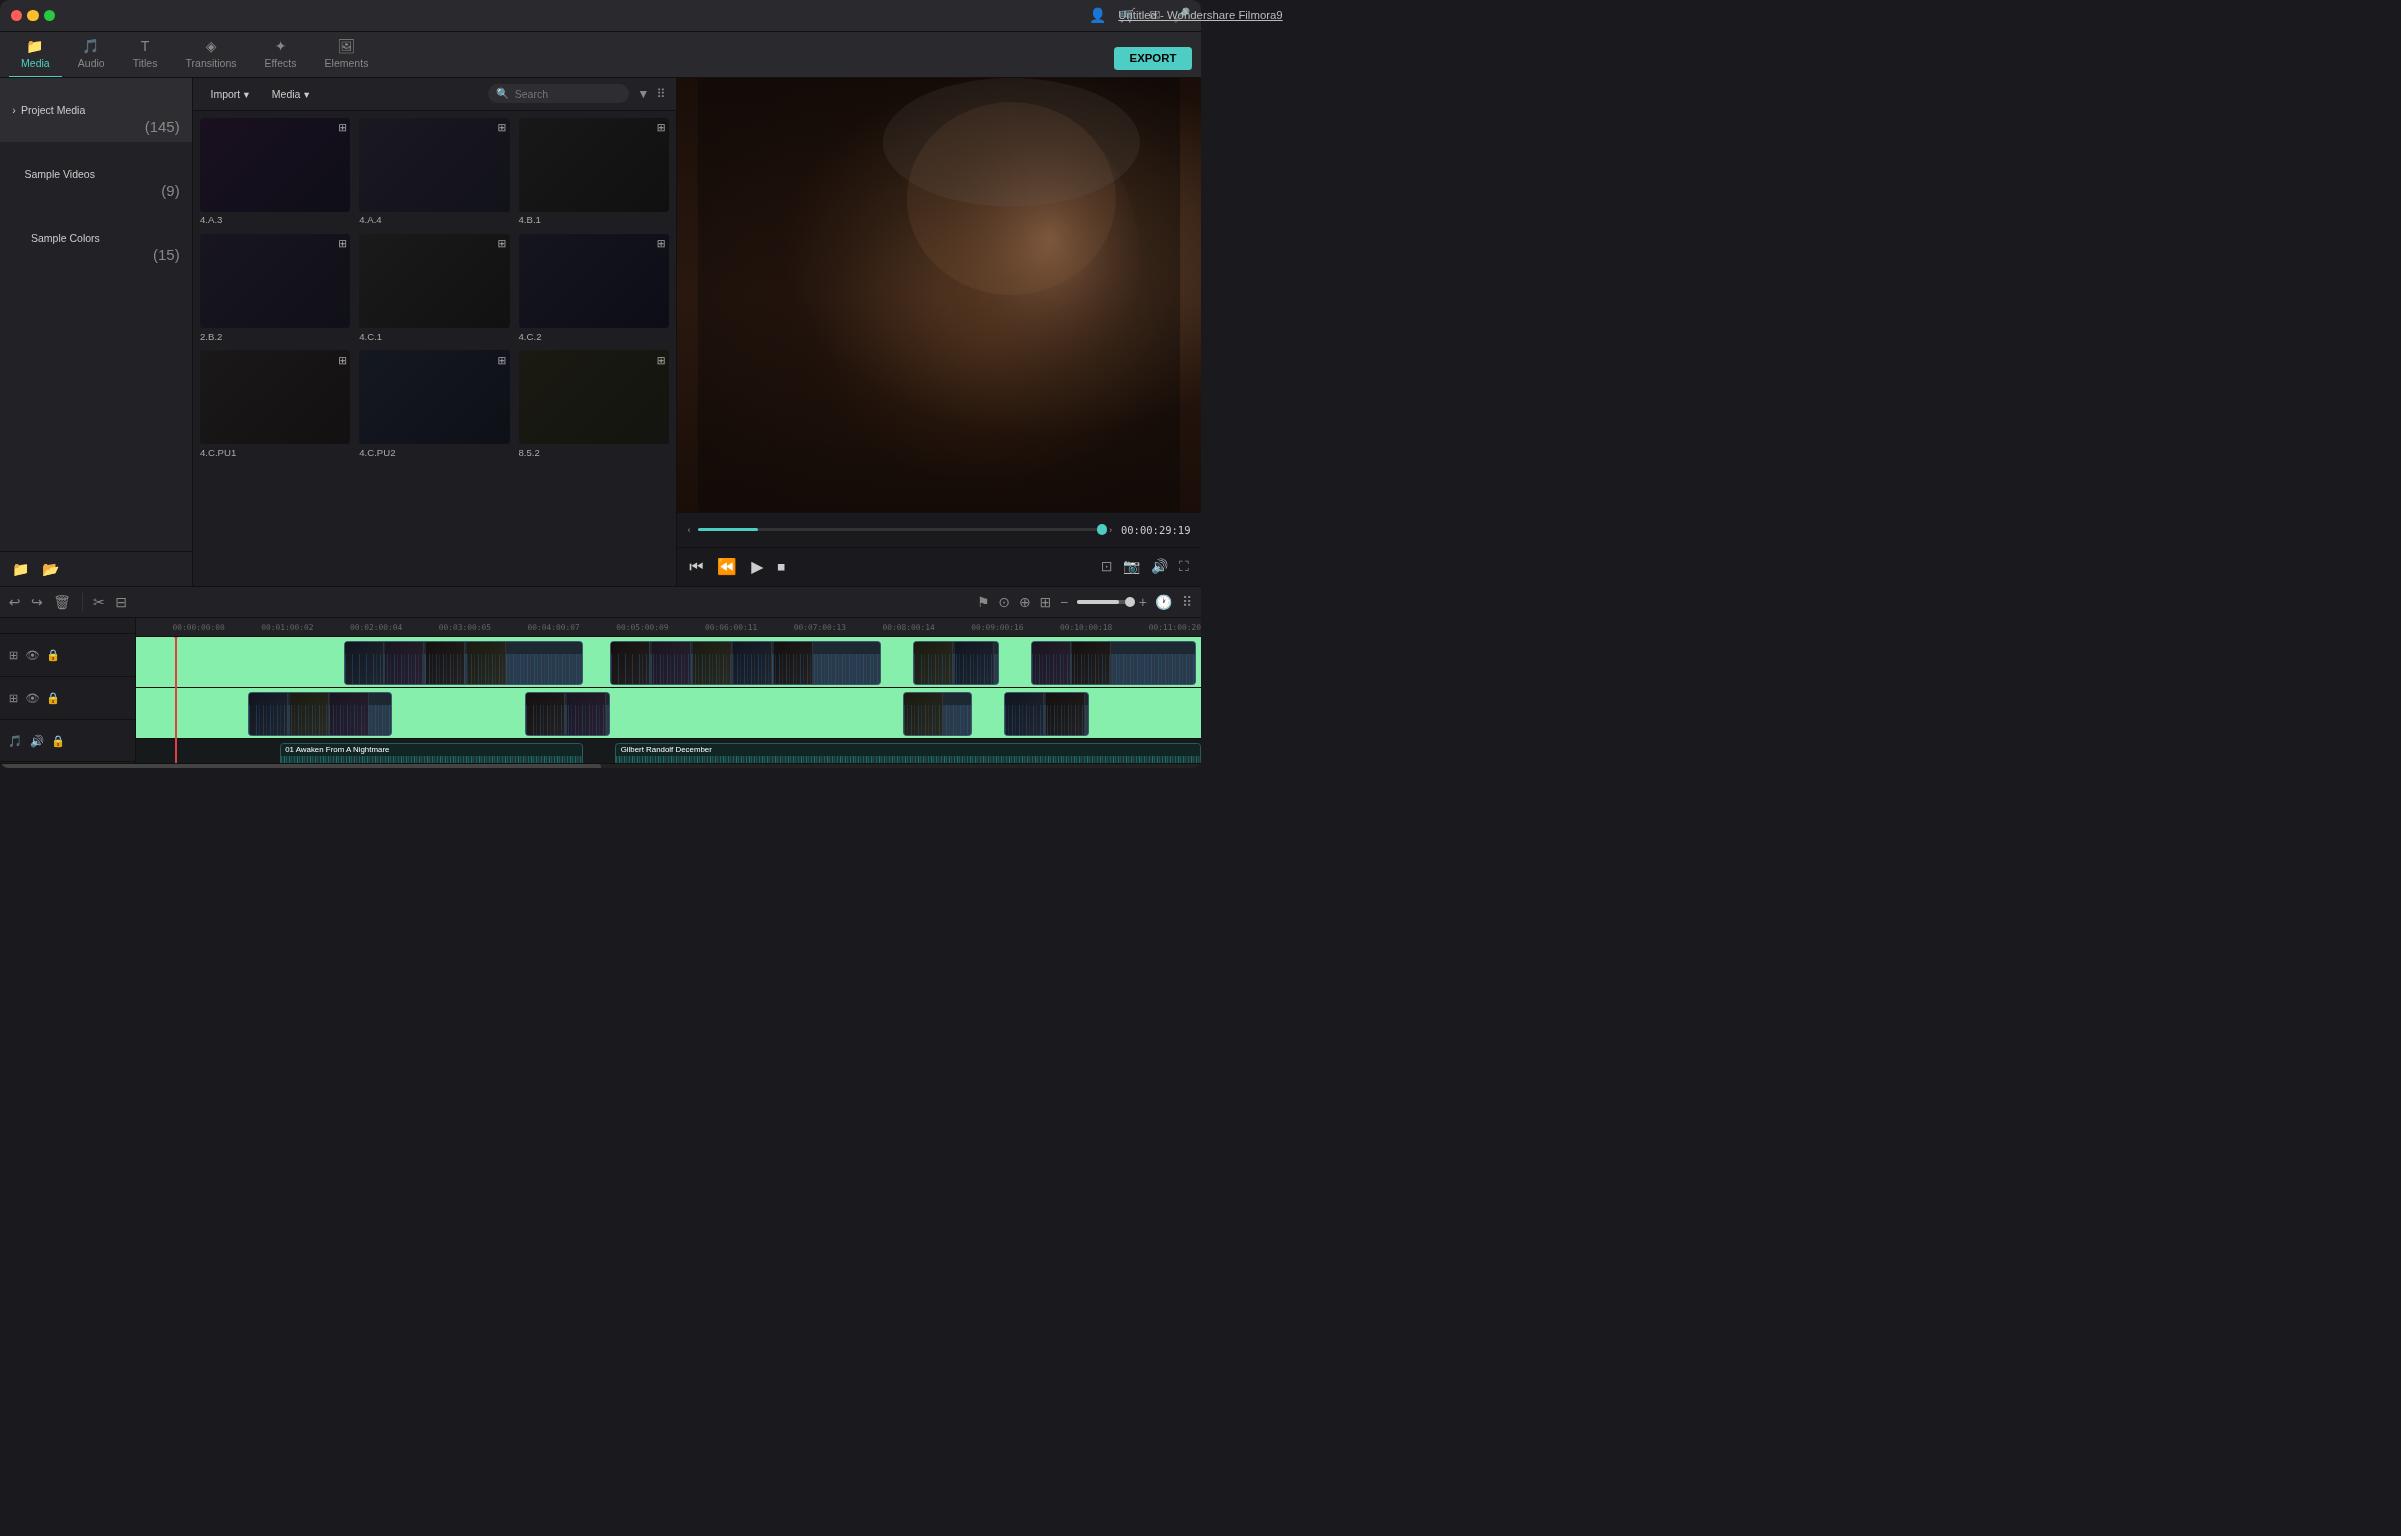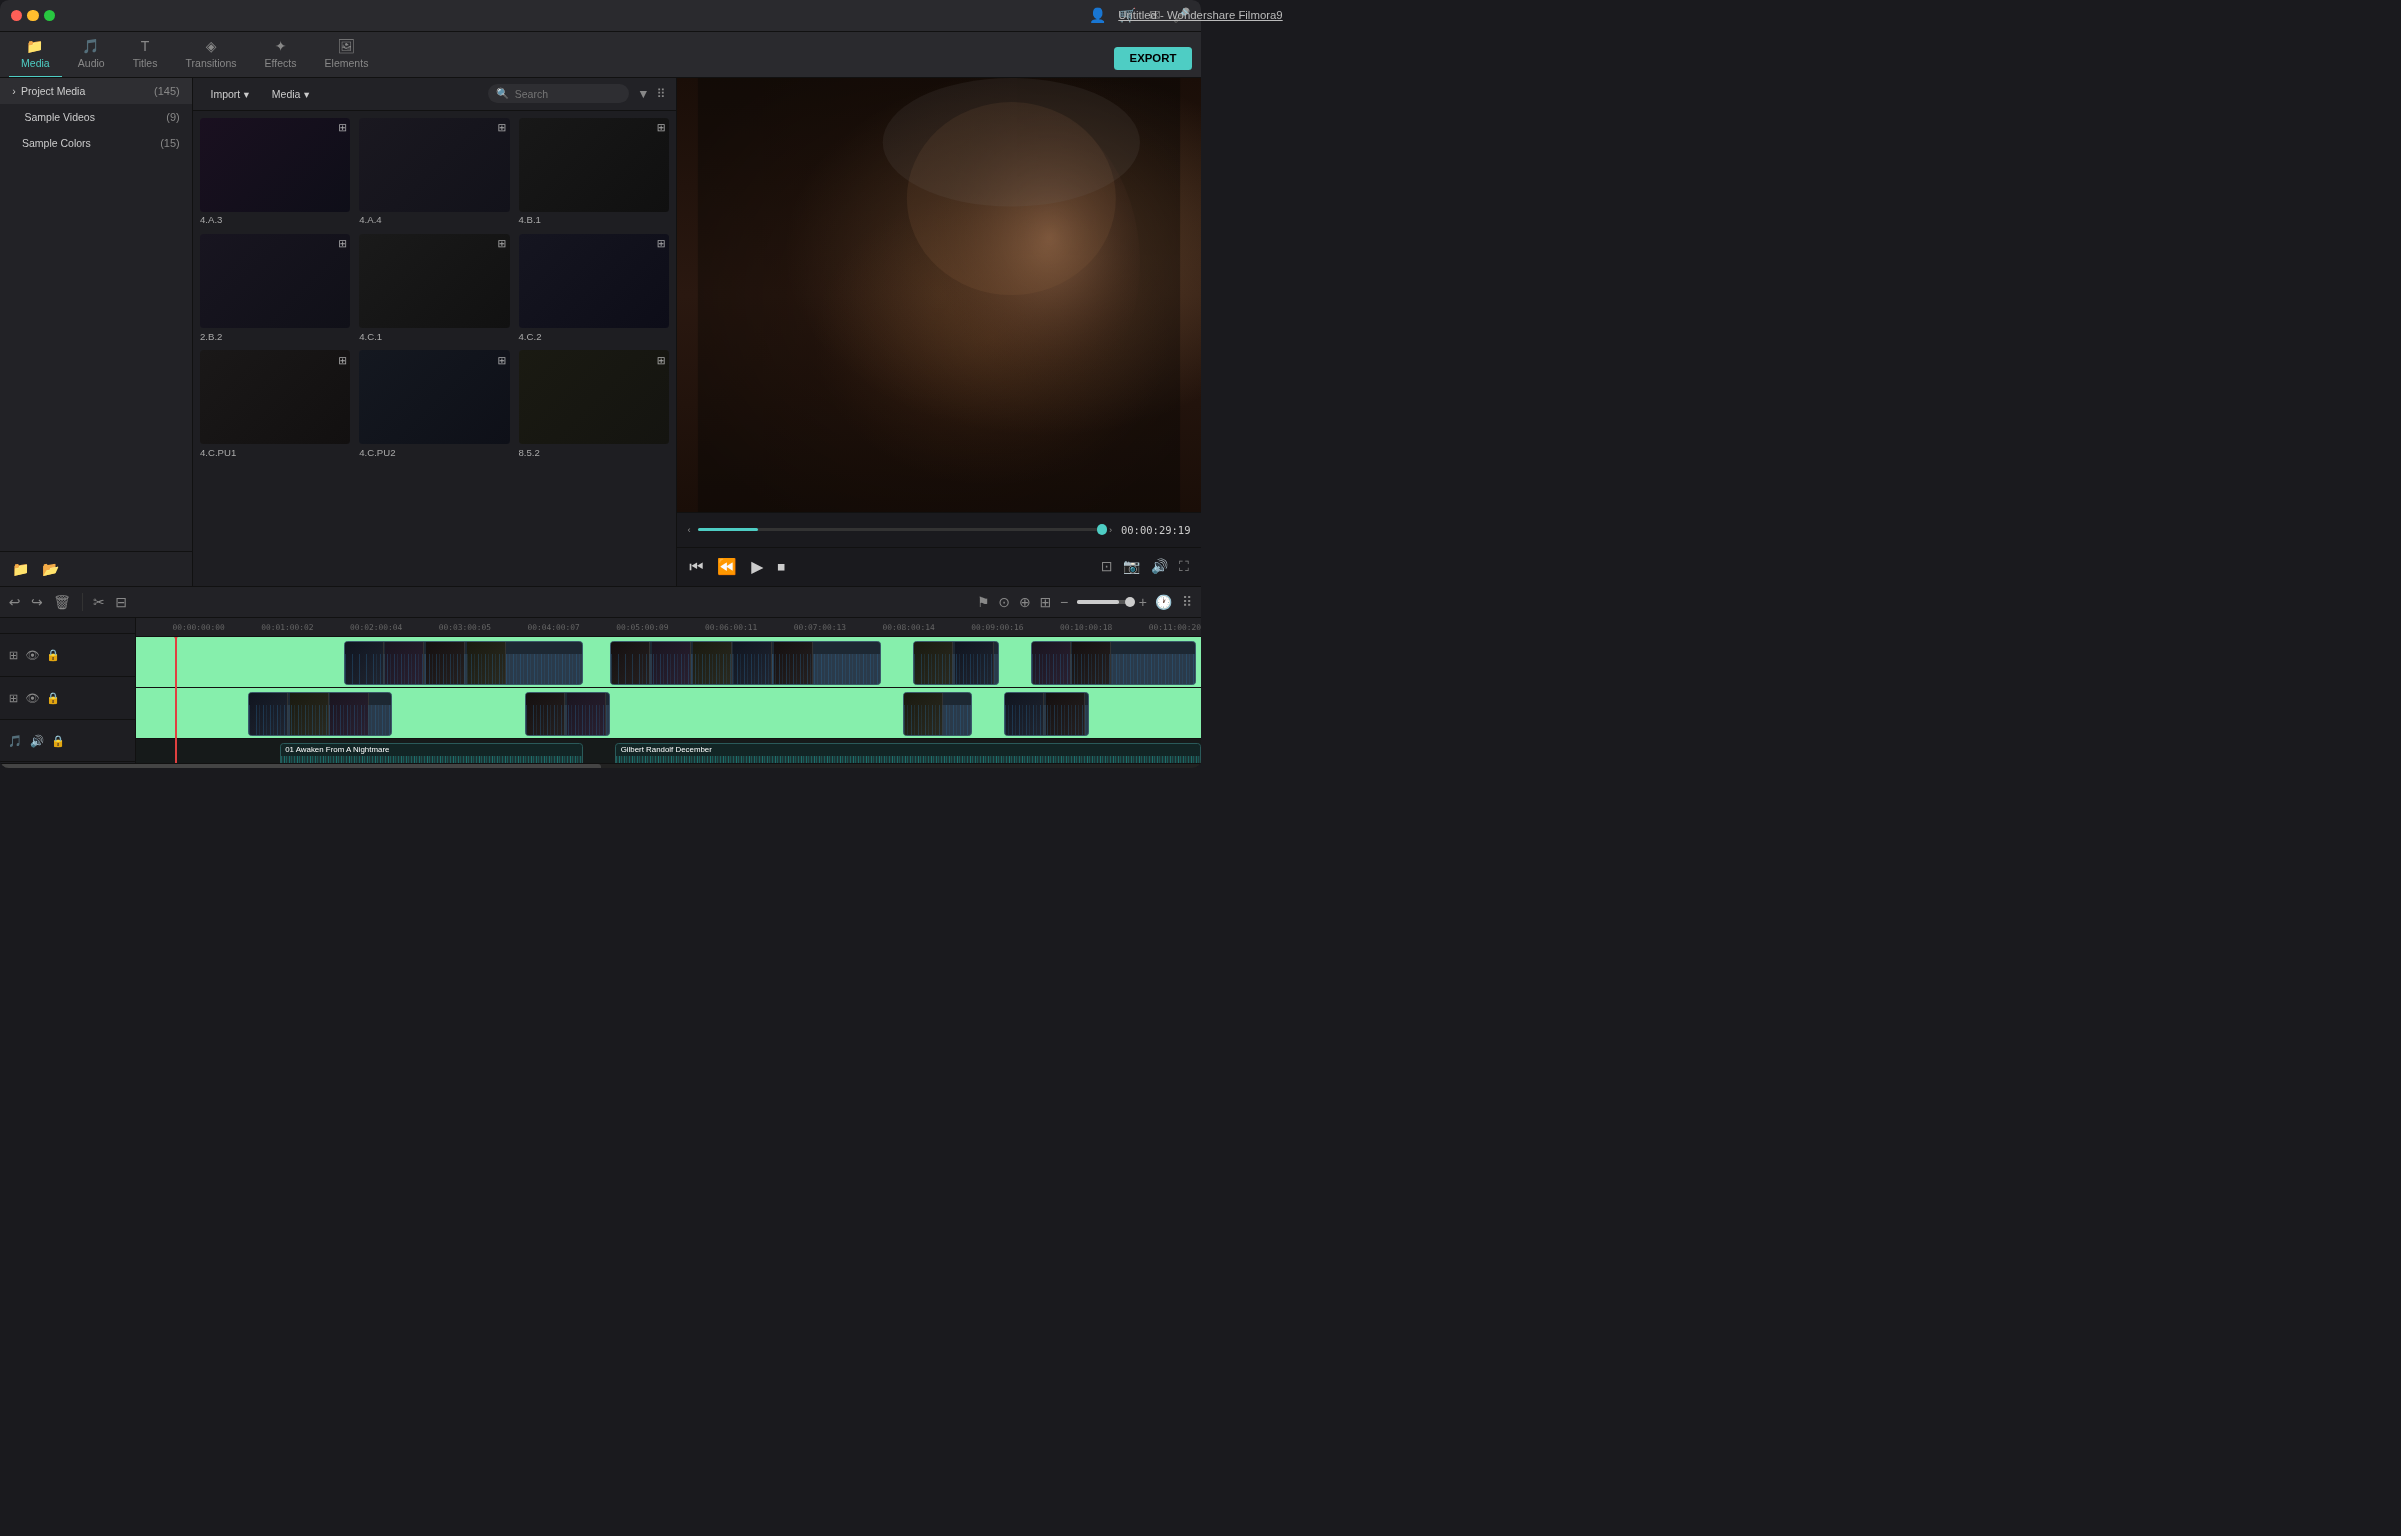--- a/index.html
+++ b/index.html
@@ -88,21 +88,21 @@
       padding: 7px 12.3px;
       cursor: pointer;
       display: flex;
       align-items: center;
       justify-content: space-between;
       font-size: 10.5px;
       color: #ccc;
     }
     .sidebar-item.active { background: #2e2e32; }
     .sidebar-item-label { display: flex; align-items: center; gap: 5.3px; }
-    .sidebar-count { color: #888; font-size: 11px; }
+    .sidebar-count { color: #888; font-size: 15px; margin-top: 33px; }
     .sidebar-bottom {
       margin-top: auto;
       padding: 8.8px 12.3px;
       display: flex;
       gap: 12.3px;
       border-top: 0.9px solid #111;
     }
     .sidebar-action-icon { color: #888; font-size: 14px; cursor: pointer; }
 
     
@@ -484,21 +484,21 @@
         <span>Project Media</span>
       </div>
       <span class="sidebar-count">(145)</span>
     </div>
     <div class="sidebar-item" style="padding-left: 24.5px;">
       <div class="sidebar-item-label">
         <span>Sample Videos</span>
       </div>
       <span class="sidebar-count">(9)</span>
     </div>
-    <div class="sidebar-item" style="padding-left: 22px;">
+    <div class="sidebar-item" style="padding-left: 31px;">
       <div class="sidebar-item-label">
         <span>Sample Colors</span>
       </div>
       <span class="sidebar-count">(15)</span>
     </div>
     <div class="sidebar-bottom">
       <span class="sidebar-action-icon">📁</span>
       <span class="sidebar-action-icon">📂</span>
     </div>
   </div>

